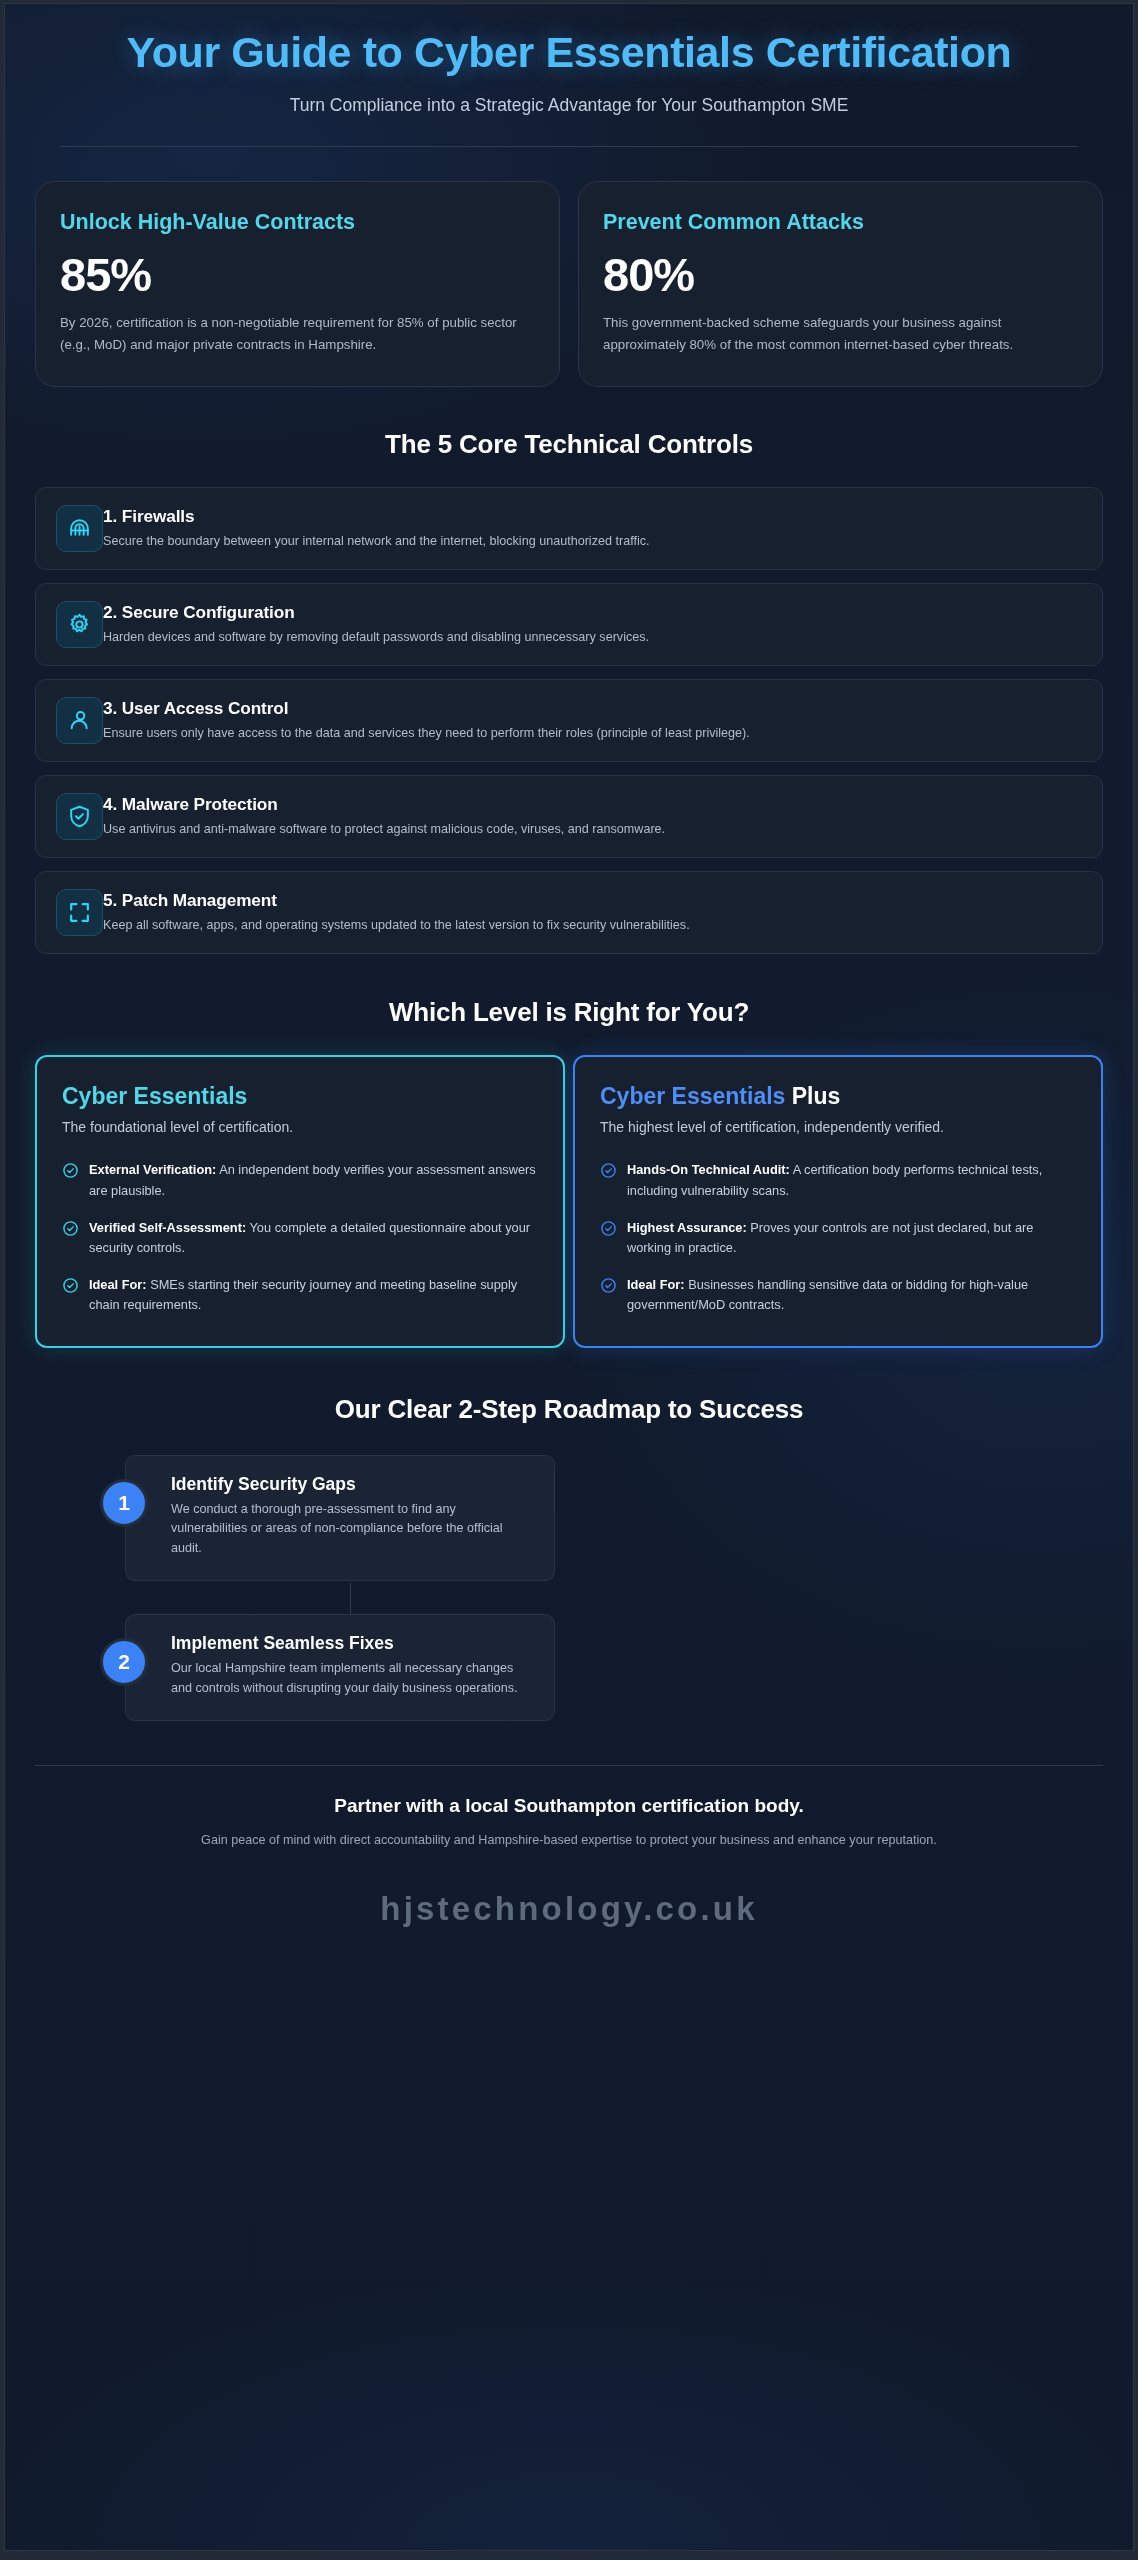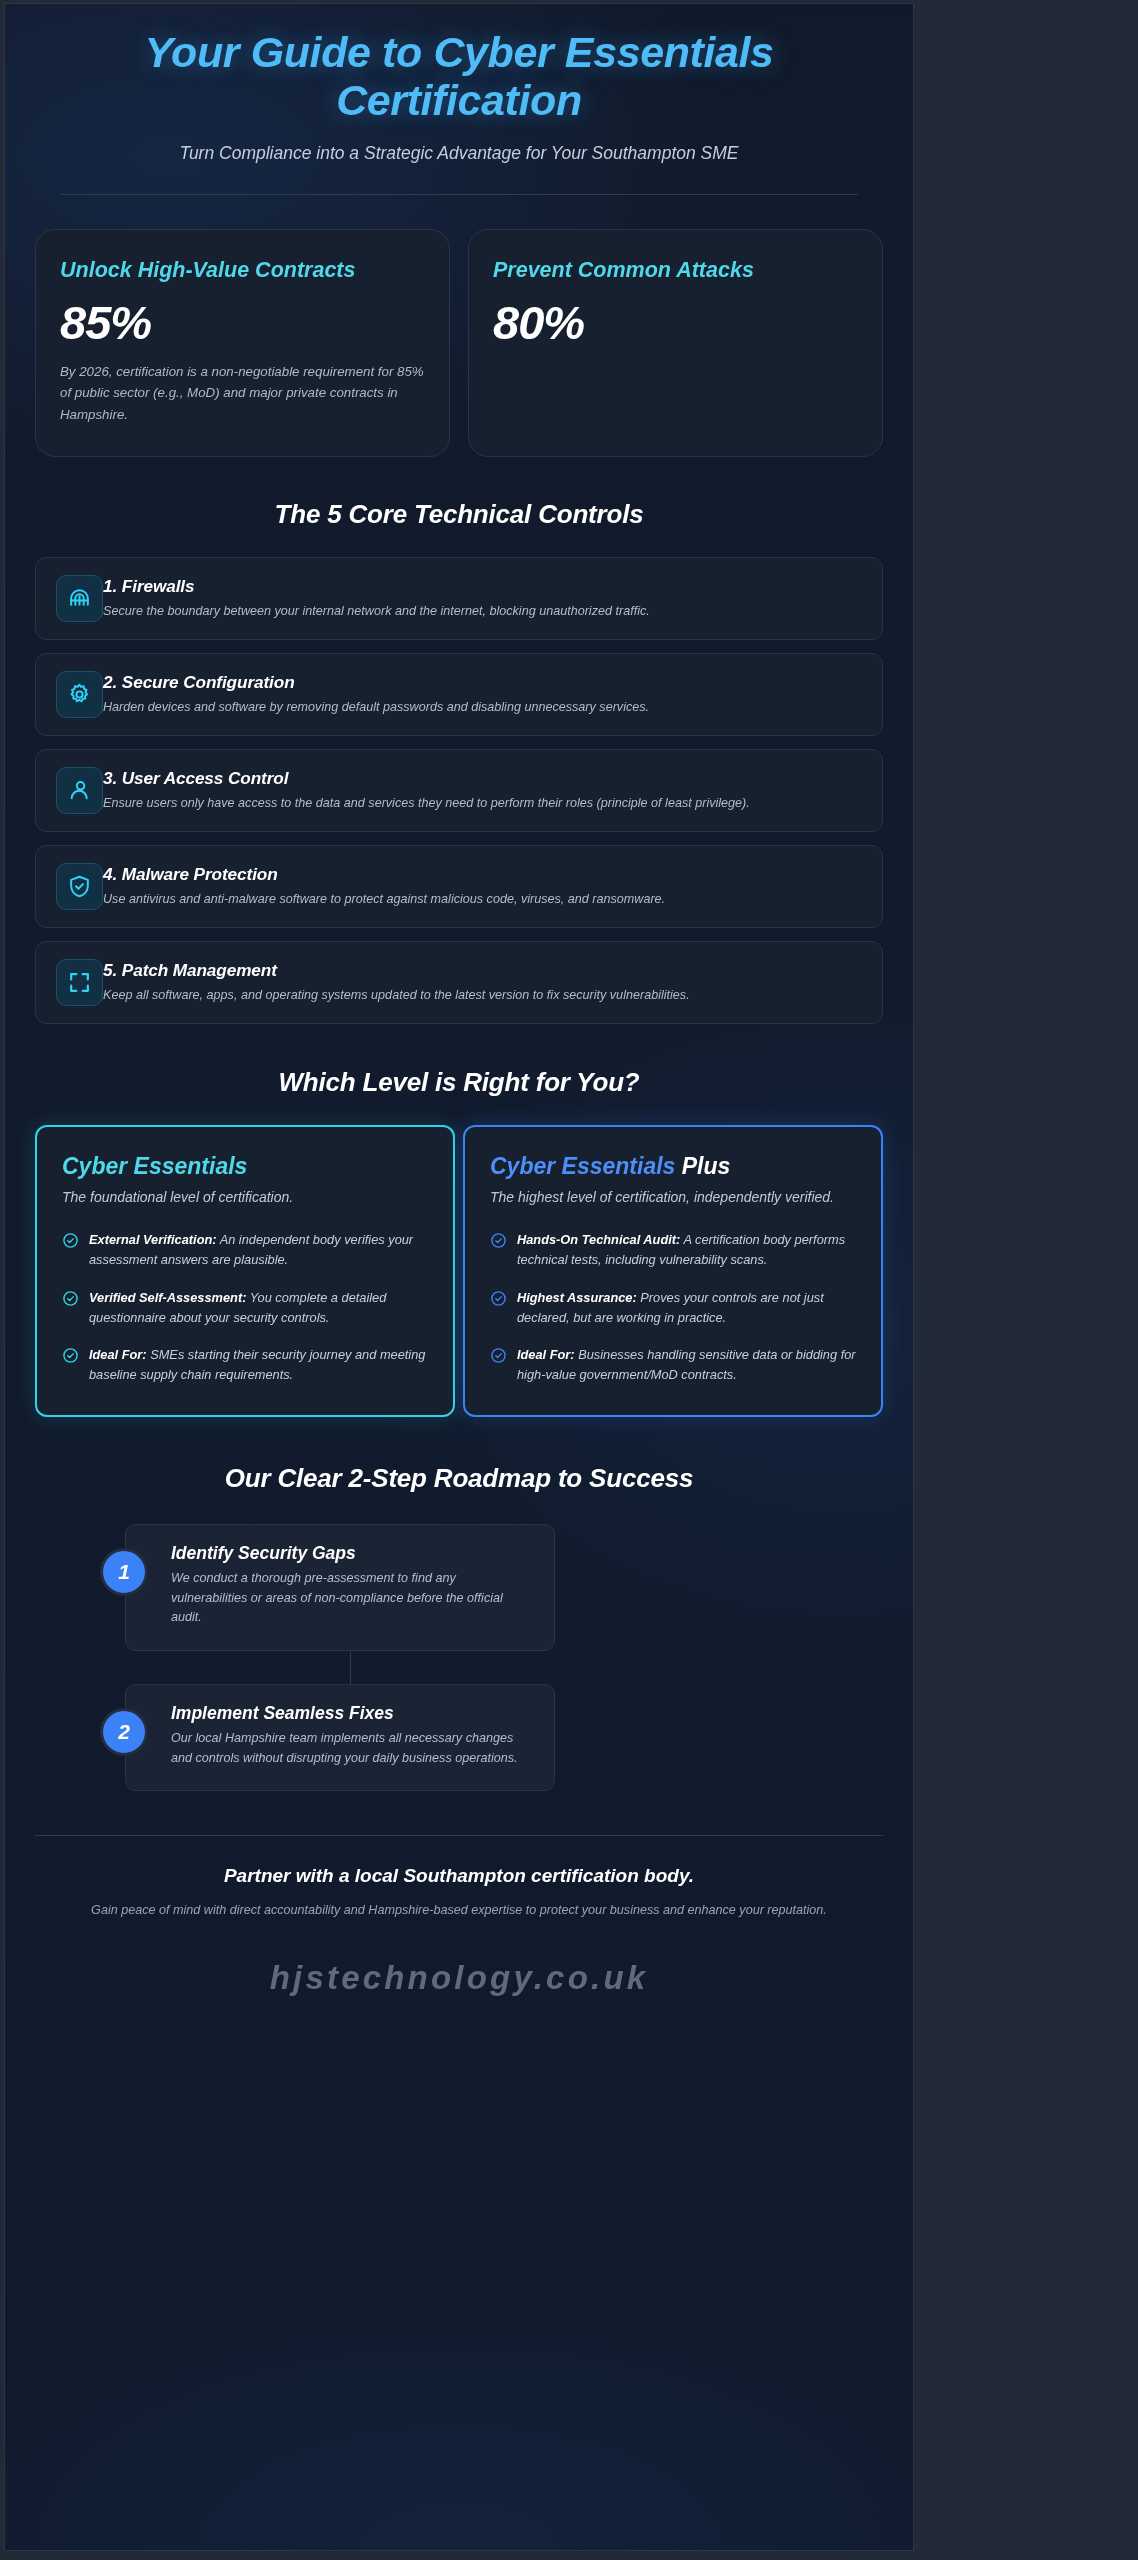--- a/index.html
+++ b/index.html
@@ -9,30 +9,29 @@
     font-family:"Liberation Sans", sans-serif;
     -webkit-font-smoothing:antialiased;
   }
   body {
     width:1138px;
     min-height:2560px;
     padding:3px 4px 6px 4px;
   }
   .page {
     position:relative;
-    width:910px;
+    width:1130px;
     min-height:2548px;
     background:
       radial-gradient(ellipse 900px 500px at 18% 6%, rgba(30,64,120,.30), rgba(0,0,0,0) 62%),
       radial-gradient(ellipse 800px 600px at 92% 52%, rgba(28,58,112,.22), rgba(0,0,0,0) 60%),
       radial-gradient(ellipse 900px 420px at 50% 100%, rgba(26,54,104,.26), rgba(0,0,0,0) 65%),
       linear-gradient(180deg,#111a2b 0%,#111b2d 40%,#101a2c 100%);
     border:1px solid #2c3646;
     overflow:hidden;
-    font-style:italic;
   }
 
   
   .hdr { text-align:center; padding:24px 40px 0 40px; }
   .hdr h1 {
     font-size:43px;
     line-height:1.12;
     font-weight:700;
     color:#4fbcf7;
     letter-spacing:-0.4px;
@@ -213,20 +212,21 @@
 
   <div class="stats">
     <div class="stat-card">
       <div class="stat-title">Unlock High-Value Contracts</div>
       <div class="stat-value">85%</div>
       <div class="stat-desc">By 2026, certification is a non-negotiable requirement for 85% of public sector (e.g., MoD) and major private contracts in Hampshire.</div>
     </div>
     <div class="stat-card">
       <div class="stat-title">Prevent Common Attacks</div>
       <div class="stat-value">80%</div>
+      <div class="stat-desc">This government-backed scheme safeguards your business against approximately 80% of the most common internet-based cyber threats.</div>
     </div>
   </div>
 
   <div style="margin-top:42px">
     <div class="sec-h">The 5 Core Technical Controls</div>
     <div class="controls">
 
       <div class="ctrl">
         <div class="ctrl-ic">
           <svg viewBox="0 0 24 24" fill="none" stroke="#2fd4f5" stroke-width="1.9" stroke-linecap="round">

